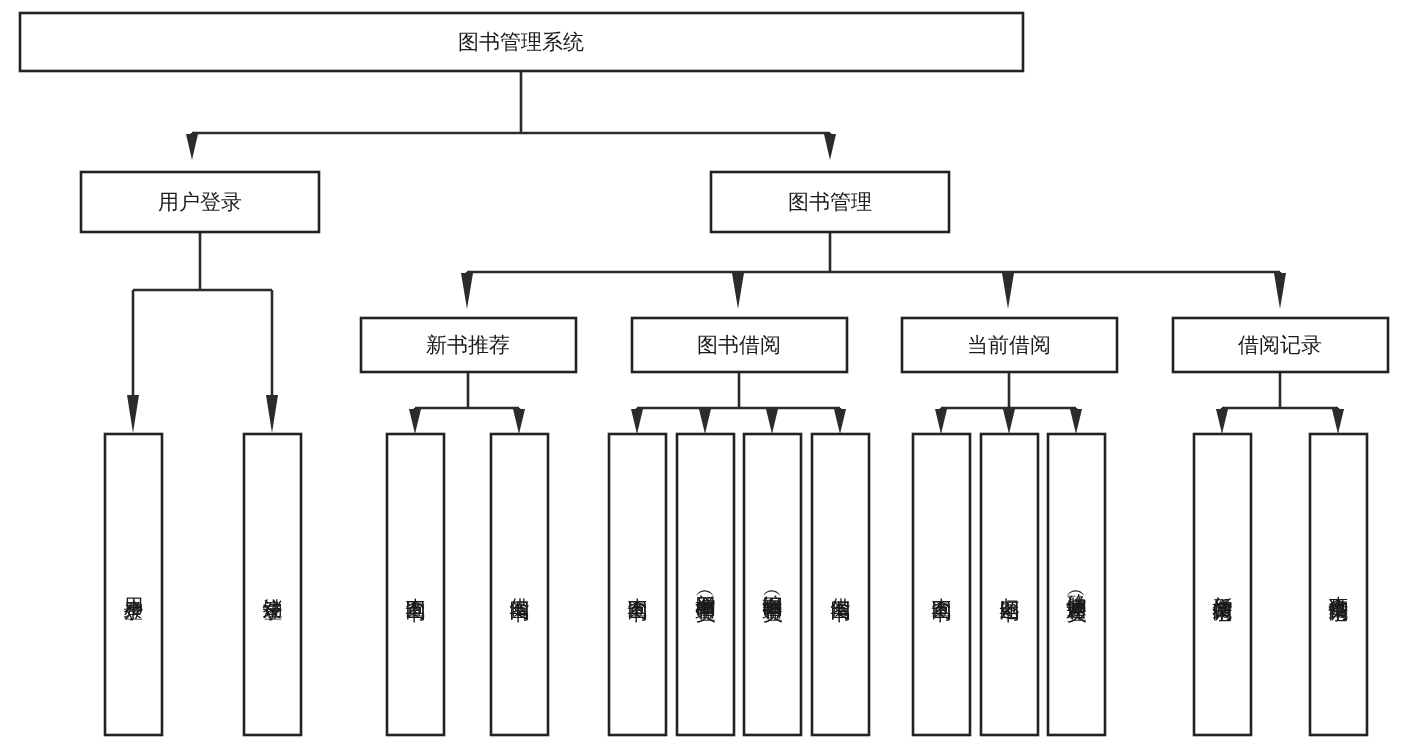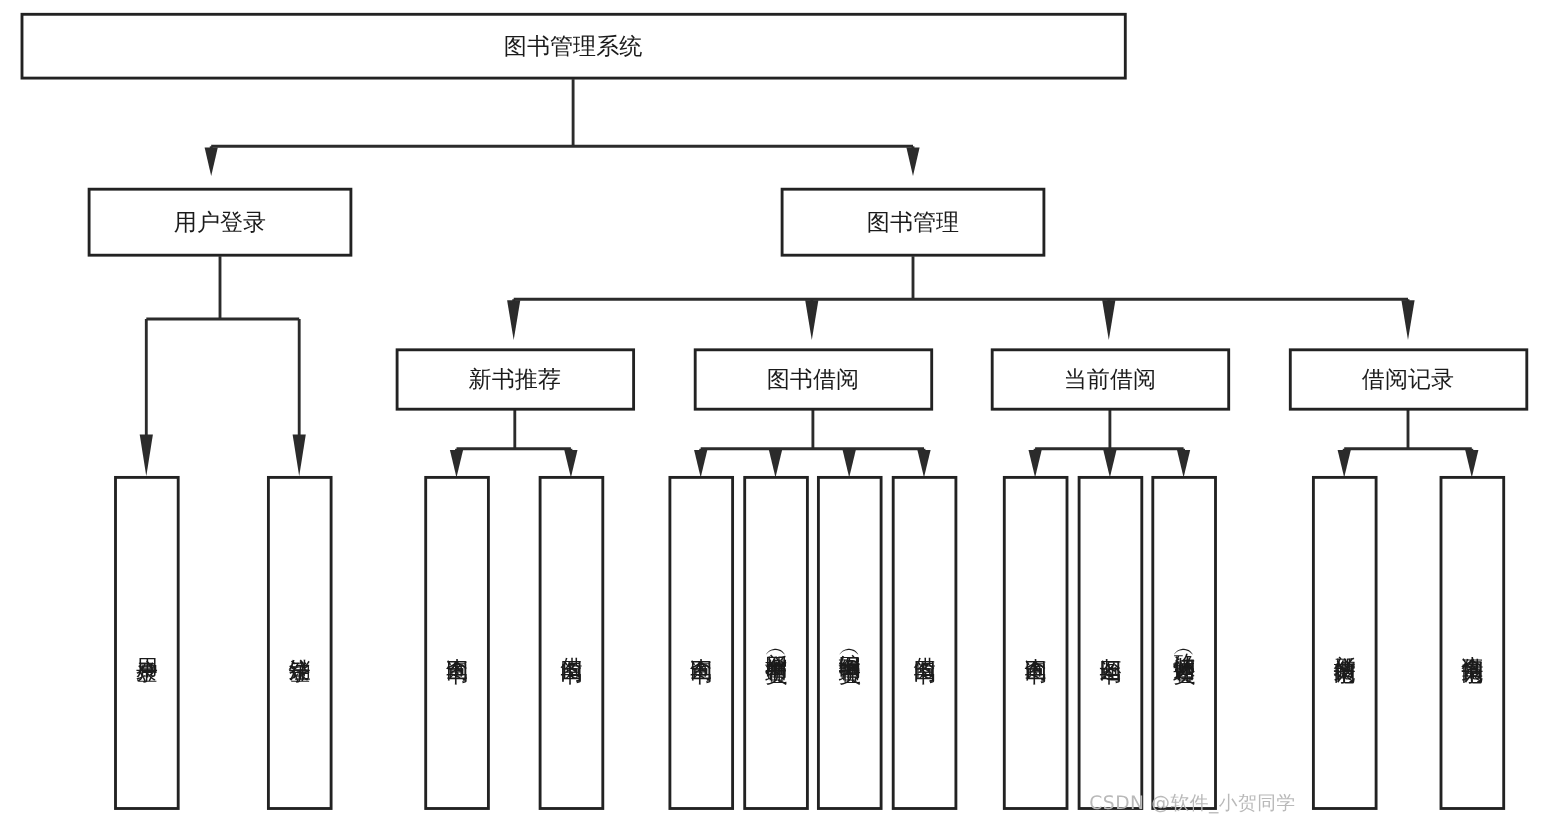--- a/index.html
+++ b/index.html
@@ -227,14 +227,13 @@
   <div class="vlabel" style="left:744px; top:434px; width:57px; height:301px;">编辑图书（管理员）</div>
   <div class="vlabel" style="left:812px; top:434px; width:57px; height:301px;">借阅图书</div>
 
   <div class="vlabel" style="left:913px; top:434px; width:57px; height:301px;">查询图书</div>
   <div class="vlabel" style="left:981px; top:434px; width:57px; height:301px;">归还图书</div>
   <div class="vlabel" style="left:1048px; top:434px; width:57px; height:301px;">确认归还（管理员）</div>
 
   <div class="vlabel" style="left:1194px; top:434px; width:57px; height:301px;">新增借阅记录</div>
   <div class="vlabel" style="left:1310px; top:434px; width:57px; height:301px;">查询借阅记录</div>
 
-  <div class="watermark">CSDN @软件_小贺同学</div>
 </div>
 
 </body></html>

